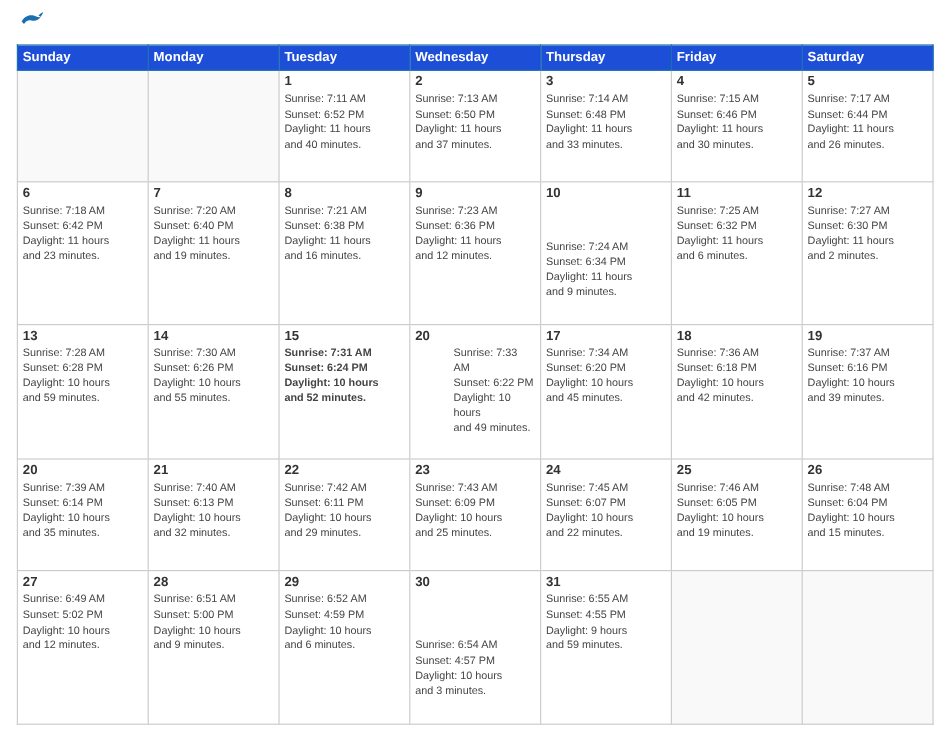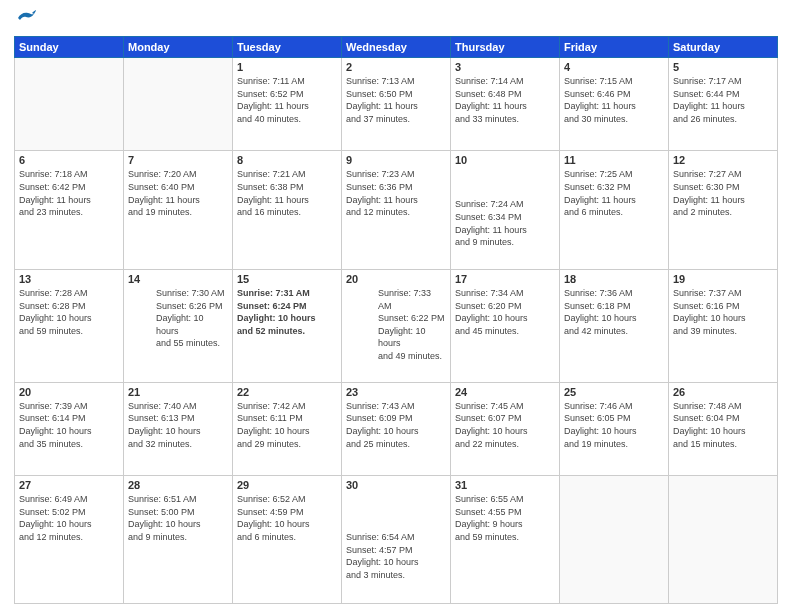--- a/index.html
+++ b/index.html
@@ -230,21 +230,21 @@
         <tr>
           <td>
             <div class="day-number">13</div>
             <div class="day-info" style="white-space: pre-line;">Sunrise: 7:28 AM
 Sunset: 6:28 PM
 Daylight: 10 hours
 and 59 minutes.</div>
           </td>
           <td>
             <div class="day-number">14</div>
-            <div class="day-info" style="white-space: pre-line; margin-left: 28px;">Sunrise: 7:30 AM
+            <div class="day-info" style="white-space: pre-line;">Sunrise: 7:30 AM
 Sunset: 6:26 PM
 Daylight: 10 hours
 and 55 minutes.</div>
           </td>
           <td>
             <div class="day-number">15</div>
             <div class="day-info" style="white-space: pre-line; font-weight: bold;">Sunrise: 7:31 AM
 Sunset: 6:24 PM
 Daylight: 10 hours
 and 52 minutes.</div>

